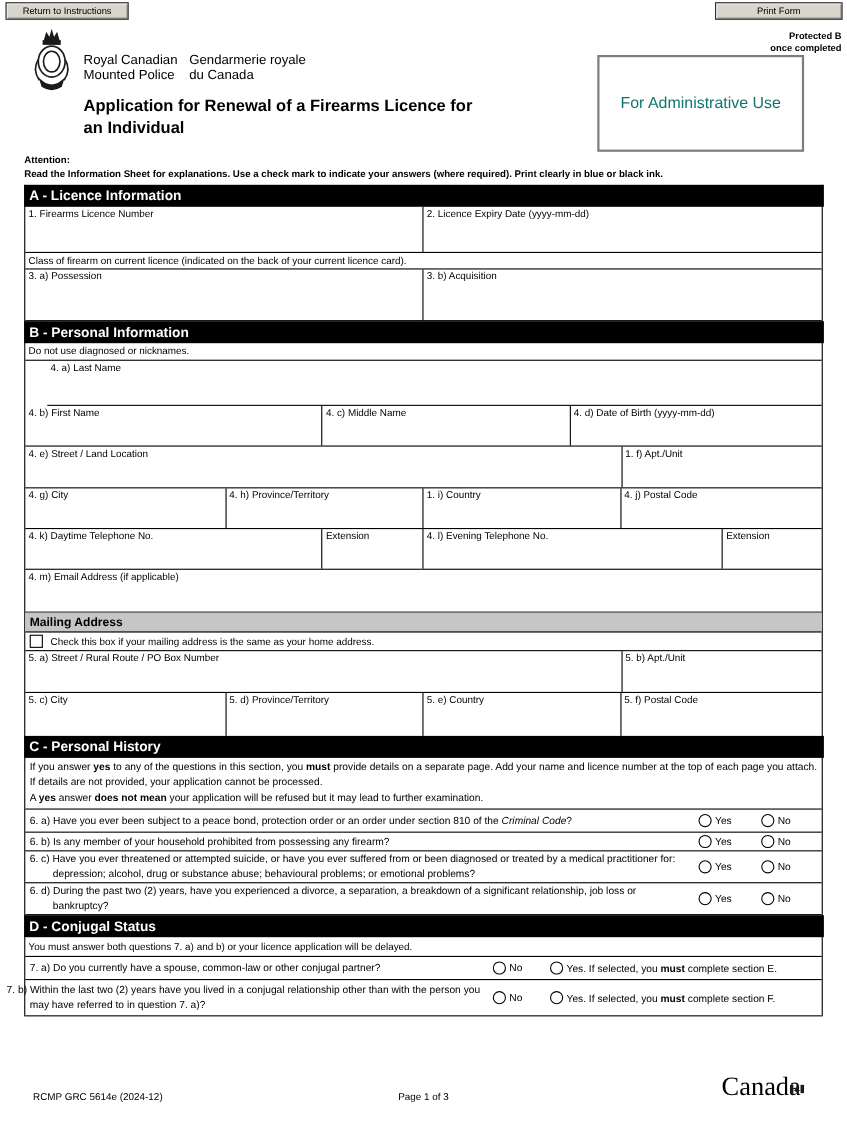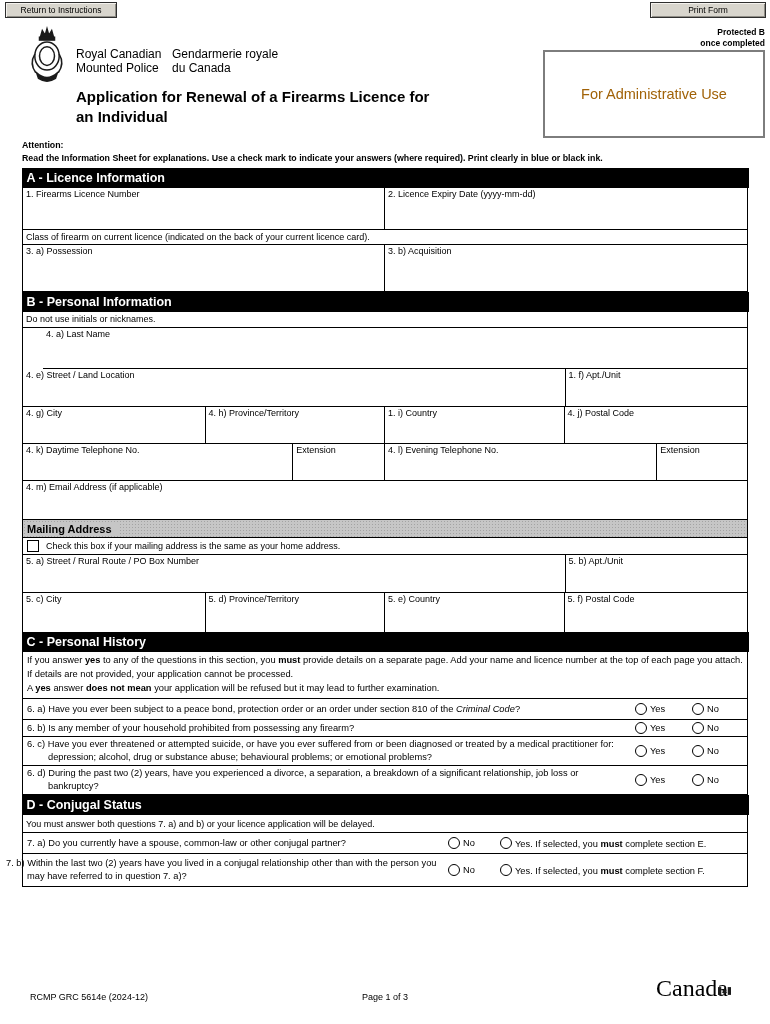--- a/index.html
+++ b/index.html
@@ -17,23 +17,23 @@
 
   
   .protected{position:absolute;top:27px;right:5px;text-align:right;
              font-size:8.5px;font-weight:bold;line-height:10.5px;}
   .crest{position:absolute;left:28px;top:26px;}
   .org{position:absolute;top:47px;font-size:12px;line-height:14px;}
   .org-en{left:76px;}
   .org-fr{left:172px;}
   .title{position:absolute;left:76px;top:87px;width:450px;
          font-size:15px;font-weight:bold;line-height:20px;}
-  .admin-box{position:absolute;left:543px;top:50px;width:222px;height:88px;
+  .admin-box{position:absolute;left:543px;top:50px;width:188px;height:88px;
              border:2px solid #7d7d7d;display:flex;align-items:center;justify-content:center;
-             color:#a16207;font-size:14.5px;box-sizing:border-box;}
+             color:#0f766e;font-size:14.5px;box-sizing:border-box;}
 
   .attention{position:absolute;left:22px;top:139px;width:726px;
              font-size:8.8px;font-weight:bold;line-height:13px;}
 
   
   .form{position:absolute;left:22px;top:168px;width:726px;
         border-left:1.5px solid #000;border-right:1.5px solid #000;box-sizing:border-box;}
   .sec-header{background:#000;color:#fff;font-size:12.5px;font-weight:bold;
               height:20px;display:flex;align-items:center;padding-left:5px;
               margin-left:-1.5px;margin-right:-1.5px;}
@@ -152,26 +152,37 @@
       <div class="c" style="width:363px;">
         <span>3. b) Acquisition</span>
       </div>
     </div>
 
     <div class="sec-header">
       <span>B - Personal Information</span>
     </div>
     <div class="r" style="height:16px;">
       <div class="c note" style="width:726px;">
-        <span>Do not use initials or nicknames.</span>
+        <span>Do not use diagnosed or nicknames.</span>
       </div>
     </div>
     <div class="r" style="height:41px;margin-left:20px;">
       <div class="c" style="width:726px;">
         <span>4. a) Last Name</span>
+      </div>
+    </div>
+    <div class="r" style="height:37px;">
+      <div class="c" style="width:271px;">
+        <span>4. b) First Name</span>
+      </div>
+      <div class="c" style="width:226px;">
+        <span>4. c) Middle Name</span>
+      </div>
+      <div class="c" style="width:229px;">
+        <span>4. d) Date of Birth (yyyy-mm-dd)</span>
       </div>
     </div>
     <div class="r" style="height:38px;">
       <div class="c" style="width:544px;">
         <span>4. e) Street / Land Location</span>
       </div>
       <div class="c" style="width:182px;">
         <span>1. f) Apt./Unit</span>
       </div>
     </div>

